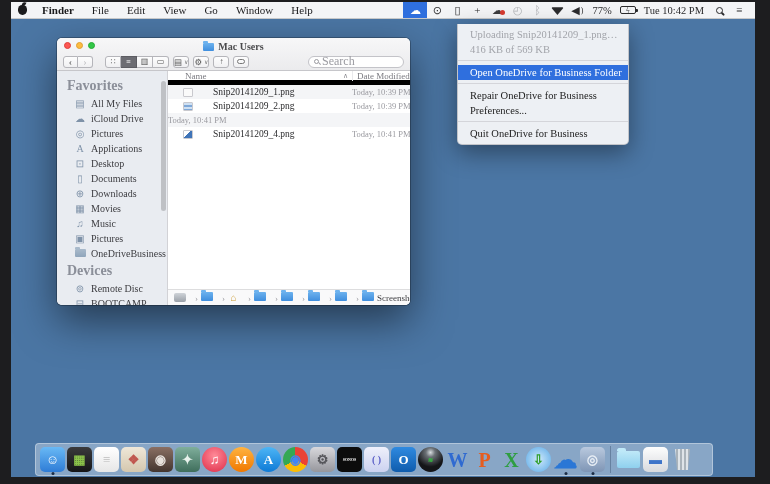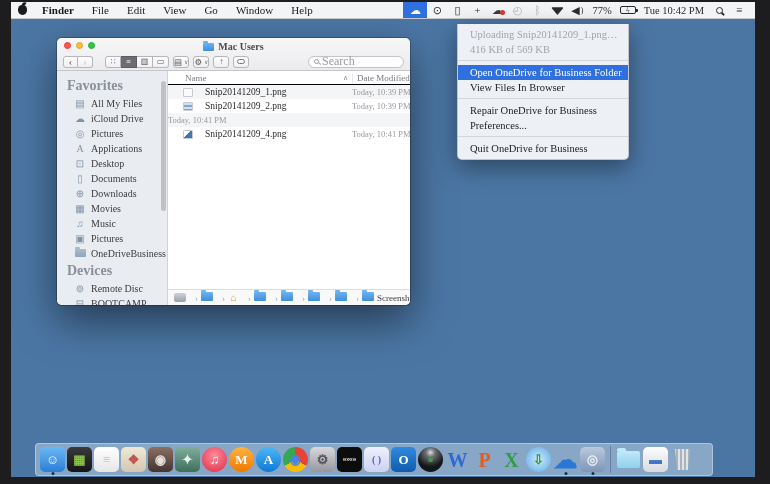--- a/index.html
+++ b/index.html
@@ -84,28 +84,28 @@
   .winbody{flex:1;display:flex;min-height:0;}
   .sidebar{width:111px;background:#e9ecf1;border-right:1px solid #d2d2d6;padding-top:5px;font-size:10px;color:#3c3c40;position:relative;overflow:hidden;}
   .sb-title{color:#8b8f99;font-size:14px;font-weight:bold;padding:2px 0 2px 10px;}
   .sb-item{display:flex;align-items:center;gap:5px;height:15px;padding-left:17px;white-space:nowrap;}
   .sb-item .ic{width:12px;text-align:center;color:#7f92a8;font-size:10px;flex:none;}
   .sb-item .ic .fold{width:11px;height:8px;background:linear-gradient(#a9bacb,#8fa5bb);}
   .sb-item .ic .fold::before{background:#a9bacb;}
   .sb-scroll{position:absolute;right:1px;top:10px;width:5px;height:130px;background:rgba(0,0,0,.18);border-radius:3px;}
 
   .content{flex:1;display:flex;flex-direction:column;background:#fff;min-width:0;}
-  .listhead{height:14px;display:flex;align-items:center;border-bottom:1px solid #000000;font-size:9px;color:#7a7a80;flex:none;}
+  .listhead{height:14px;display:flex;align-items:center;border-bottom:5px solid #000000;font-size:9px;color:#7a7a80;flex:none;}
   .col-name{flex:1;padding-left:17px;display:flex;align-items:center;}
   .col-name .sort{margin-left:auto;padding-right:4px;font-size:7px;color:#8a8a90;}
   .col-date{width:58px;border-left:1px solid #e9e9ec;padding-left:4px;flex:none;}
   .rows{flex:1;}
   .frow{height:14px;display:flex;align-items:center;font-size:9.5px;color:#2b2b2d;}
   .frow.stripe{background:#f4f5f7;}
-  .frow .fname{flex:1;display:flex;align-items:center;gap:12px;padding-left:15px;min-width:0;white-space:nowrap;overflow:hidden;}
+  .frow .fname{flex:1;display:flex;align-items:center;gap:20px;padding-left:15px;min-width:0;white-space:nowrap;overflow:hidden;}
   .frow .fdate{width:58px;flex:none;font-size:8.5px;color:#9a9aa0;white-space:nowrap;}
   .thumb{width:10px;height:9px;border:1px solid #c9c9ce;background:#fafafa;border-radius:1px;flex:none;position:relative;}
   .thumb.t2,.thumb.t3{background:repeating-linear-gradient(180deg,#cfe0f2 0 2px,#7fa8d8 2px 4px);}
   .thumb.t3{background:repeating-linear-gradient(180deg,#e4edf7 0 2px,#9bb9de 2px 4px);}
   .thumb.t4{background:linear-gradient(135deg,#fff 45%,#3f74b8 45%);}
 
   .pathbar{height:16px;border-top:1px solid #ddddde;background:#f9f9fa;display:flex;align-items:center;
     padding:0 6px;font-size:9px;color:#3c3c40;flex:none;overflow:hidden;white-space:nowrap;}
   .ph-seg{display:flex;align-items:center;gap:3px;}
   .ph-seg:not(:last-child)::after{content:"›";color:#9a9aa0;margin:0 3px;font-size:9px;}
@@ -390,21 +390,20 @@
         </div>
       </div>
     </div>
 
     <div class="dropdown">
 
     <div class="dd-item disabled">Uploading Snip20141209_1.png…</div>
         <div class="dd-item disabled">416 KB of 569 KB</div>
         <div class="dd-item sep"></div>
         <div class="dd-item highlighted">Open OneDrive for Business Folder</div>
-        <div class="dd-item">View Files In Browser</div>
         <div class="dd-item sep"></div>
         <div class="dd-item">Repair OneDrive for Business</div>
         <div class="dd-item">Preferences...</div>
         <div class="dd-item sep"></div>
         <div class="dd-item">Quit OneDrive for Business</div>
       </div>
 
     <div class="dock">
 
     <div class="dock-item has-dot">

